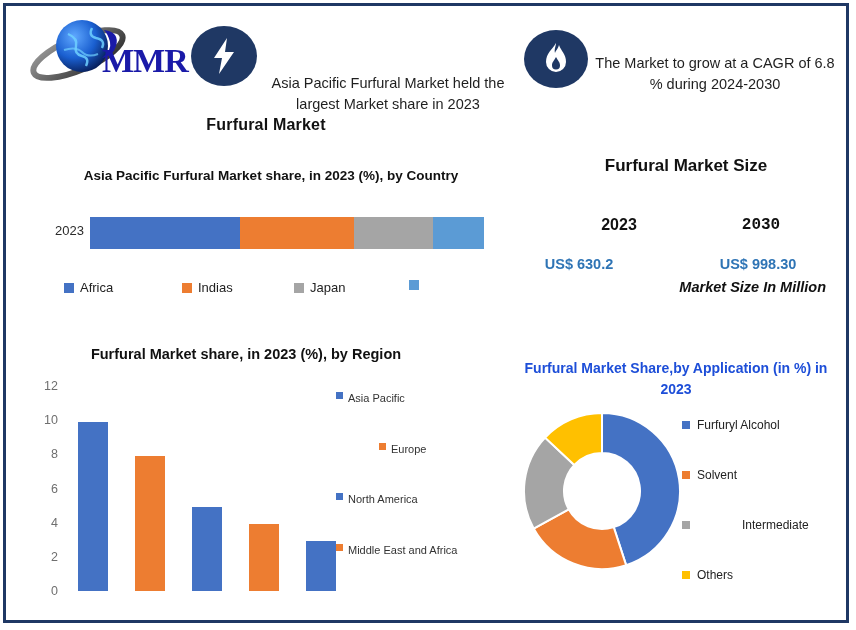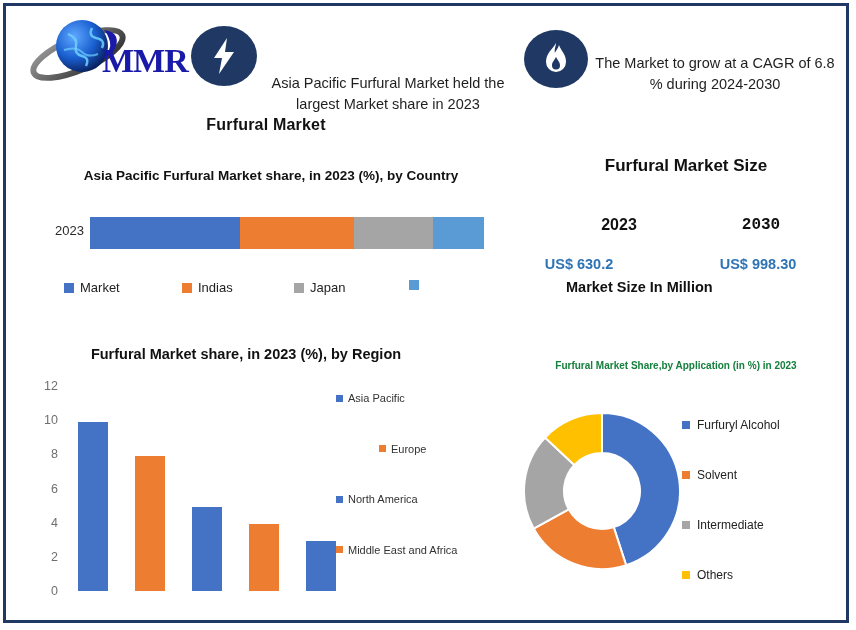--- a/index.html
+++ b/index.html
@@ -74,49 +74,49 @@
     position:absolute;left:520px;top:150px;width:320px;text-align:center;
     font-size:17px;font-weight:bold;color:#111;
   }
   .size-year{position:absolute;top:210px;font-size:16px;font-weight:bold;color:#111;text-align:center;width:120px;}
   #size-year-2023{left:553px;}
   #size-year-2030{left:695px;font-family:Liberation Mono, monospace;}
   .size-val{position:absolute;top:250px;font-size:14.5px;font-weight:bold;color:#2E74B5;text-align:center;width:120px;}
   #size-val-2023{left:513px;}
   #size-val-2030{left:692px;}
   #size-footer{
-    position:absolute;left:560px;top:273px;width:260px;text-align:left;
-    font-size:14.5px;font-weight:bold;color:#111;
+    position:absolute;left:560px;top:273px;width:260px;text-align:right;
+    font-size:14.5px;font-weight:bold;color:#111;font-style:italic;
   }
 
   
   #region-title{
     position:absolute;left:20px;top:340px;width:440px;text-align:center;
     font-size:14.5px;font-weight:bold;color:#111;
   }
   #region-chart{
     position:absolute;left:20px;top:380px;width:330px;height:230px;
   }
   .yaxis-lab{
     position:absolute;right:100%;margin-right:8px;
     font-size:12.5px;color:#6f6f6f;transform:translateY(-50%);
     white-space:nowrap;
   }
   #plot{
     position:absolute;left:40px;top:0;right:0;bottom:25px;
   }
   .vbar{position:absolute;bottom:0;width:30px;}
   #region-legend{position:absolute;left:330px;top:378px;width:170px;height:230px;}
-  .rlg{position:absolute;display:flex;align-items:center;font-size:11px;color:#333;white-space:nowrap;}
+  .rlg{position:absolute;display:flex;font-size:11px;color:#333;white-space:nowrap;}
   .rlg .lg-sw{width:7px;height:7px;margin-right:5px;}
 
   
   #donut-title{
     position:absolute;left:505px;top:352px;width:330px;text-align:center;
-    font-size:10px;font-weight:bold;line-height:1.5;color:#15803d;
+    font-size:14px;font-weight:bold;line-height:1.5;color:#1d4ed8;
   }
   #donut-wrap{position:absolute;left:516px;top:404px;width:160px;height:162px;}
   #donut-legend{position:absolute;left:676px;top:404px;width:175px;height:165px;}
   .dlg{position:absolute;display:flex;align-items:center;font-size:12px;color:#222;white-space:nowrap;}
   .dlg .lg-sw{width:8px;height:8px;margin-right:7px;}
 </style>
 </head>
 <body>
 
 <div class="frame">
@@ -165,21 +165,21 @@
   <div id="stack-year">2023</div>
   <div id="stack-bar">
         <div style="width: 38%; background: rgb(68, 114, 196);"></div>
         <div style="width: 29%; background: rgb(237, 125, 49);"></div>
         <div style="width: 20%; background: rgb(165, 165, 165);"></div>
         <div style="width: 13%; background: rgb(91, 155, 213);"></div>
       </div>
   <div id="stack-legend">
         <div class="lg-item" style="left: 0px; top: 0px;">
           <span class="lg-sw" style="background: rgb(68, 114, 196);"></span>
-          <span>Market</span>
+          <span>Africa</span>
         </div>
         <div class="lg-item" style="left: 118px; top: 0px;">
           <span class="lg-sw" style="background: rgb(237, 125, 49);"></span>
           <span>Indias</span>
         </div>
         <div class="lg-item" style="left: 230px; top: 0px;">
           <span class="lg-sw" style="background: rgb(165, 165, 165);"></span>
           <span>Japan</span>
         </div>
         <div class="lg-item" style="left: 345px; top: 0px;">
@@ -243,21 +243,21 @@
         </svg></div>
   <div id="donut-legend">
         <div class="dlg" style="left: 0px; top: 8px;">
           <span class="lg-sw" style="background: rgb(68, 114, 196);"></span>
           <span>Furfuryl Alcohol</span>
         </div>
         <div class="dlg" style="left: 0px; top: 58px;">
           <span class="lg-sw" style="background: rgb(237, 125, 49);"></span>
           <span>Solvent</span>
         </div>
-        <div class="dlg" style="left: 0px; top: 108px;">
+        <div class="dlg" style="left: 0px; top: 108px; gap: 45px;">
           <span class="lg-sw" style="background: rgb(165, 165, 165);"></span>
           <span>Intermediate</span>
         </div>
         <div class="dlg" style="left: 0px; top: 158px;">
           <span class="lg-sw" style="background: rgb(255, 192, 0);"></span>
           <span>Others</span>
         </div>
       </div>
 
 </div>

